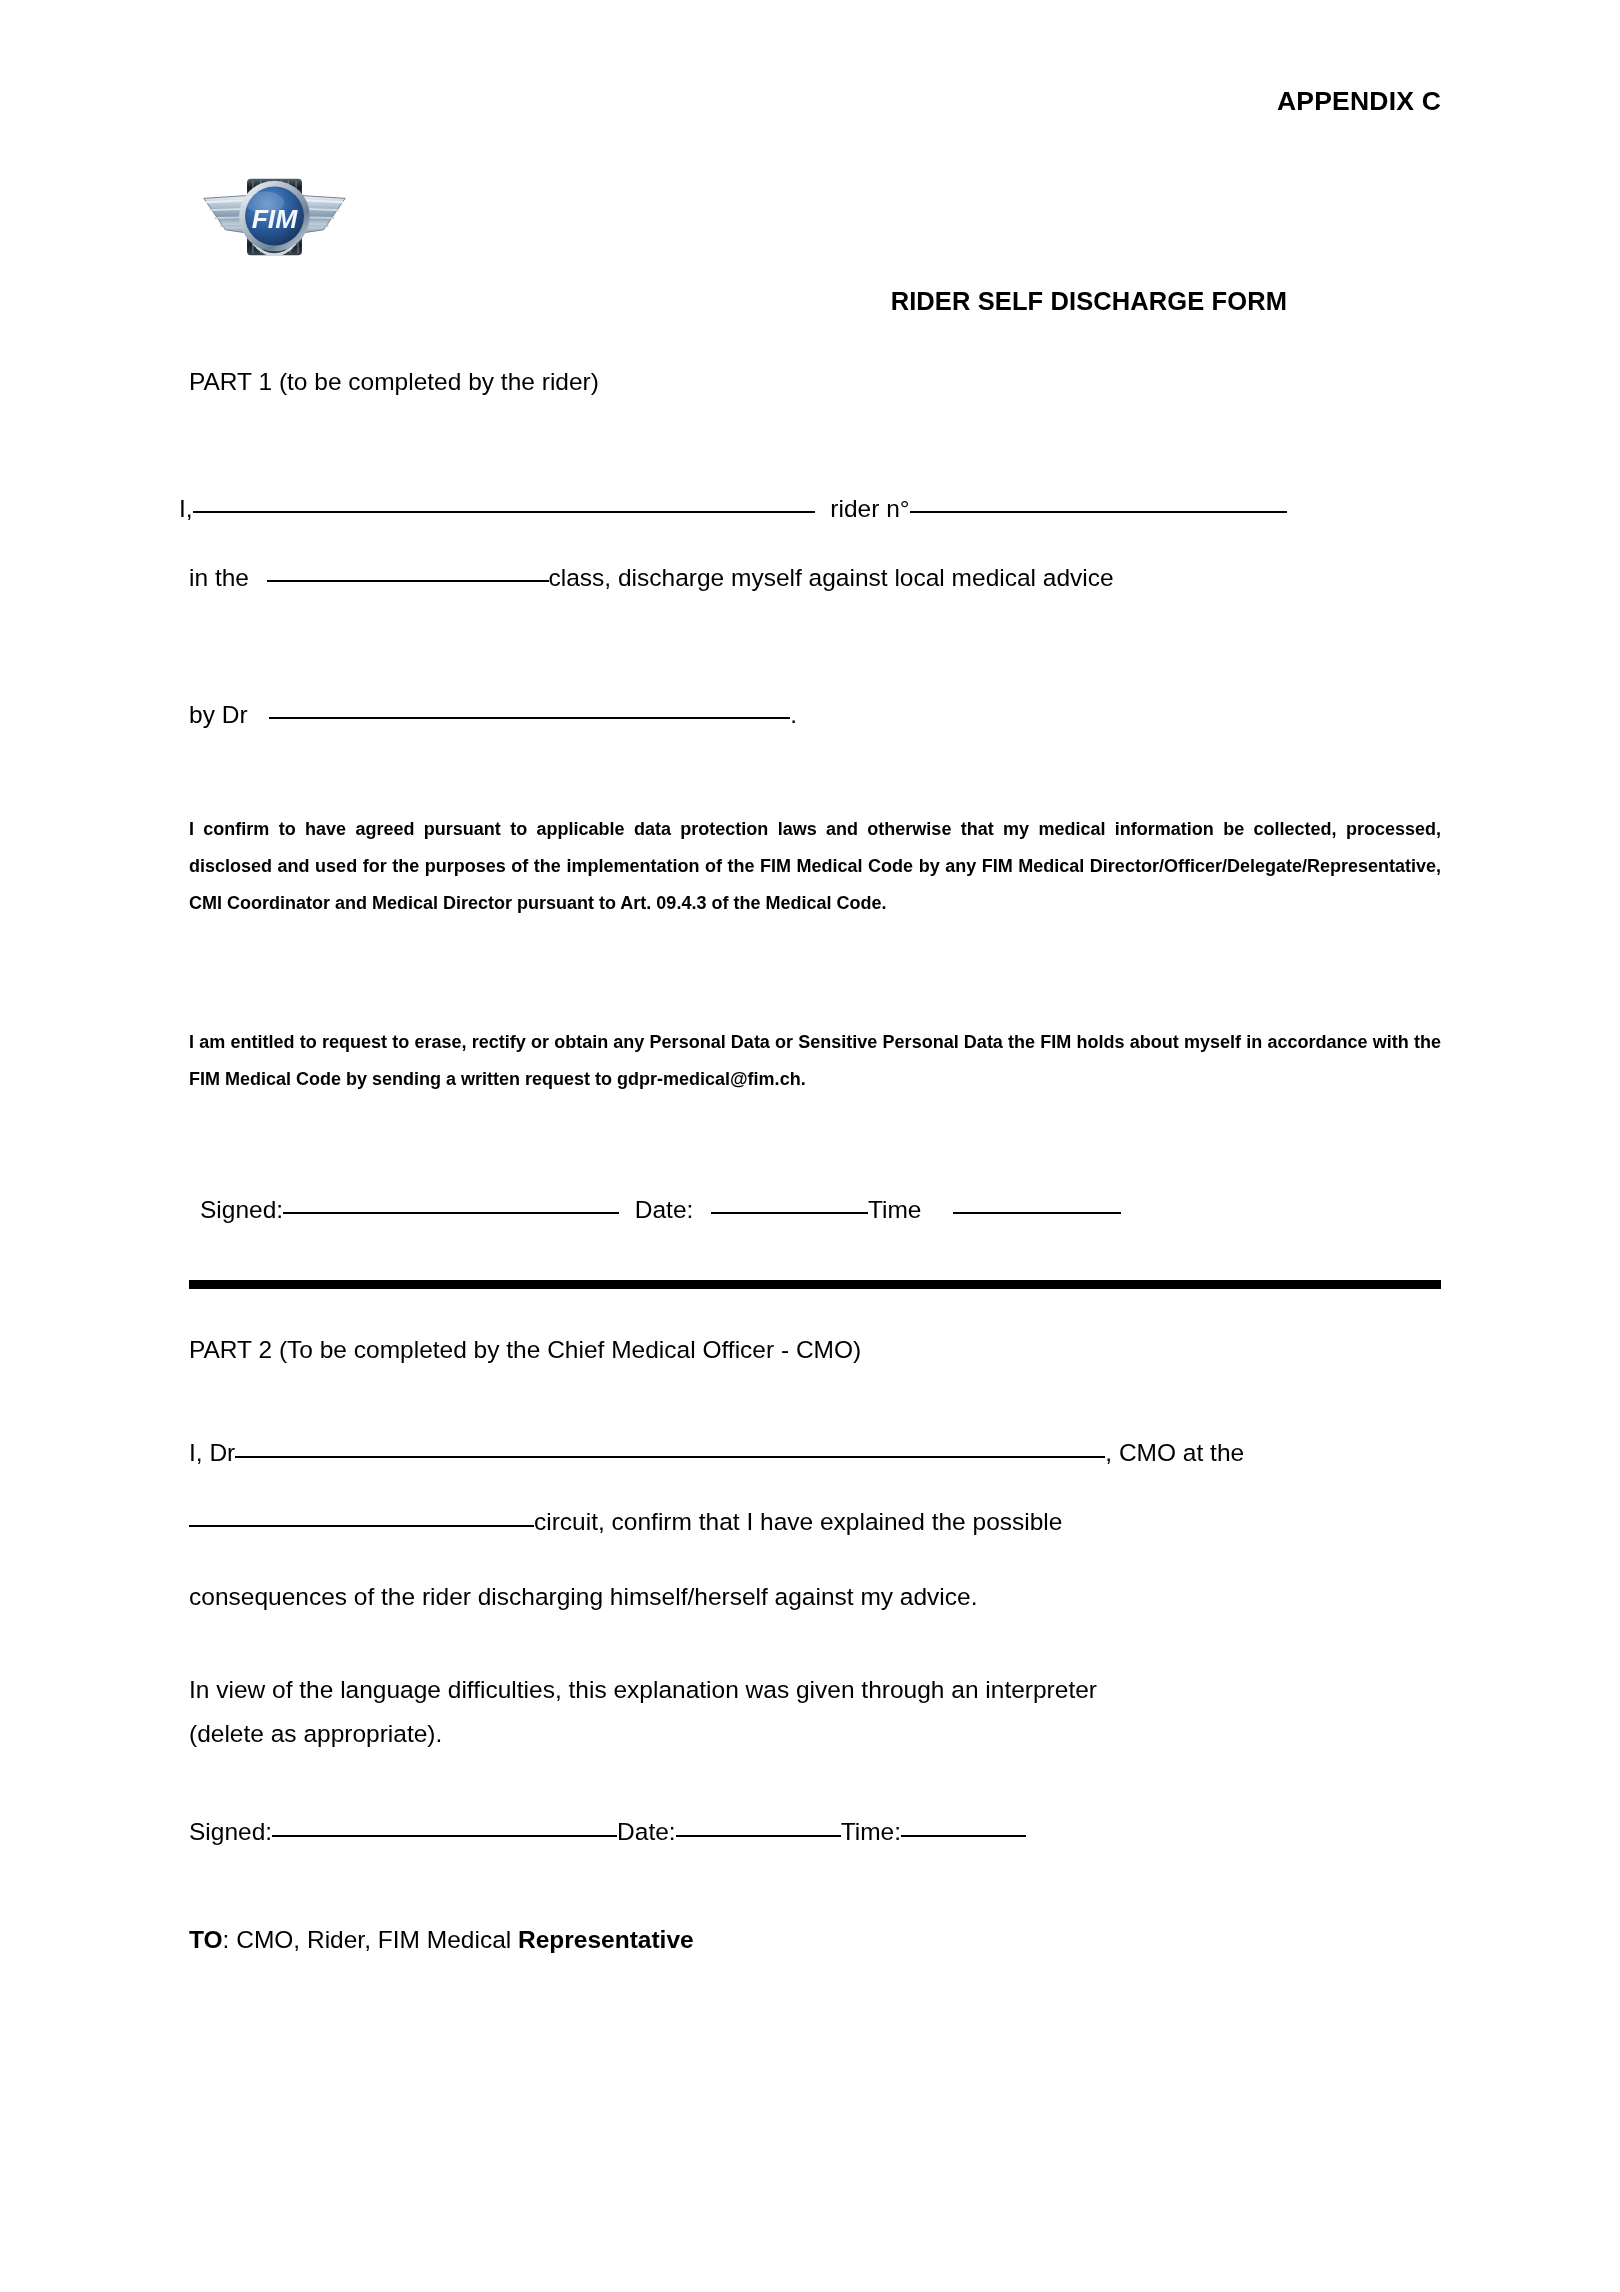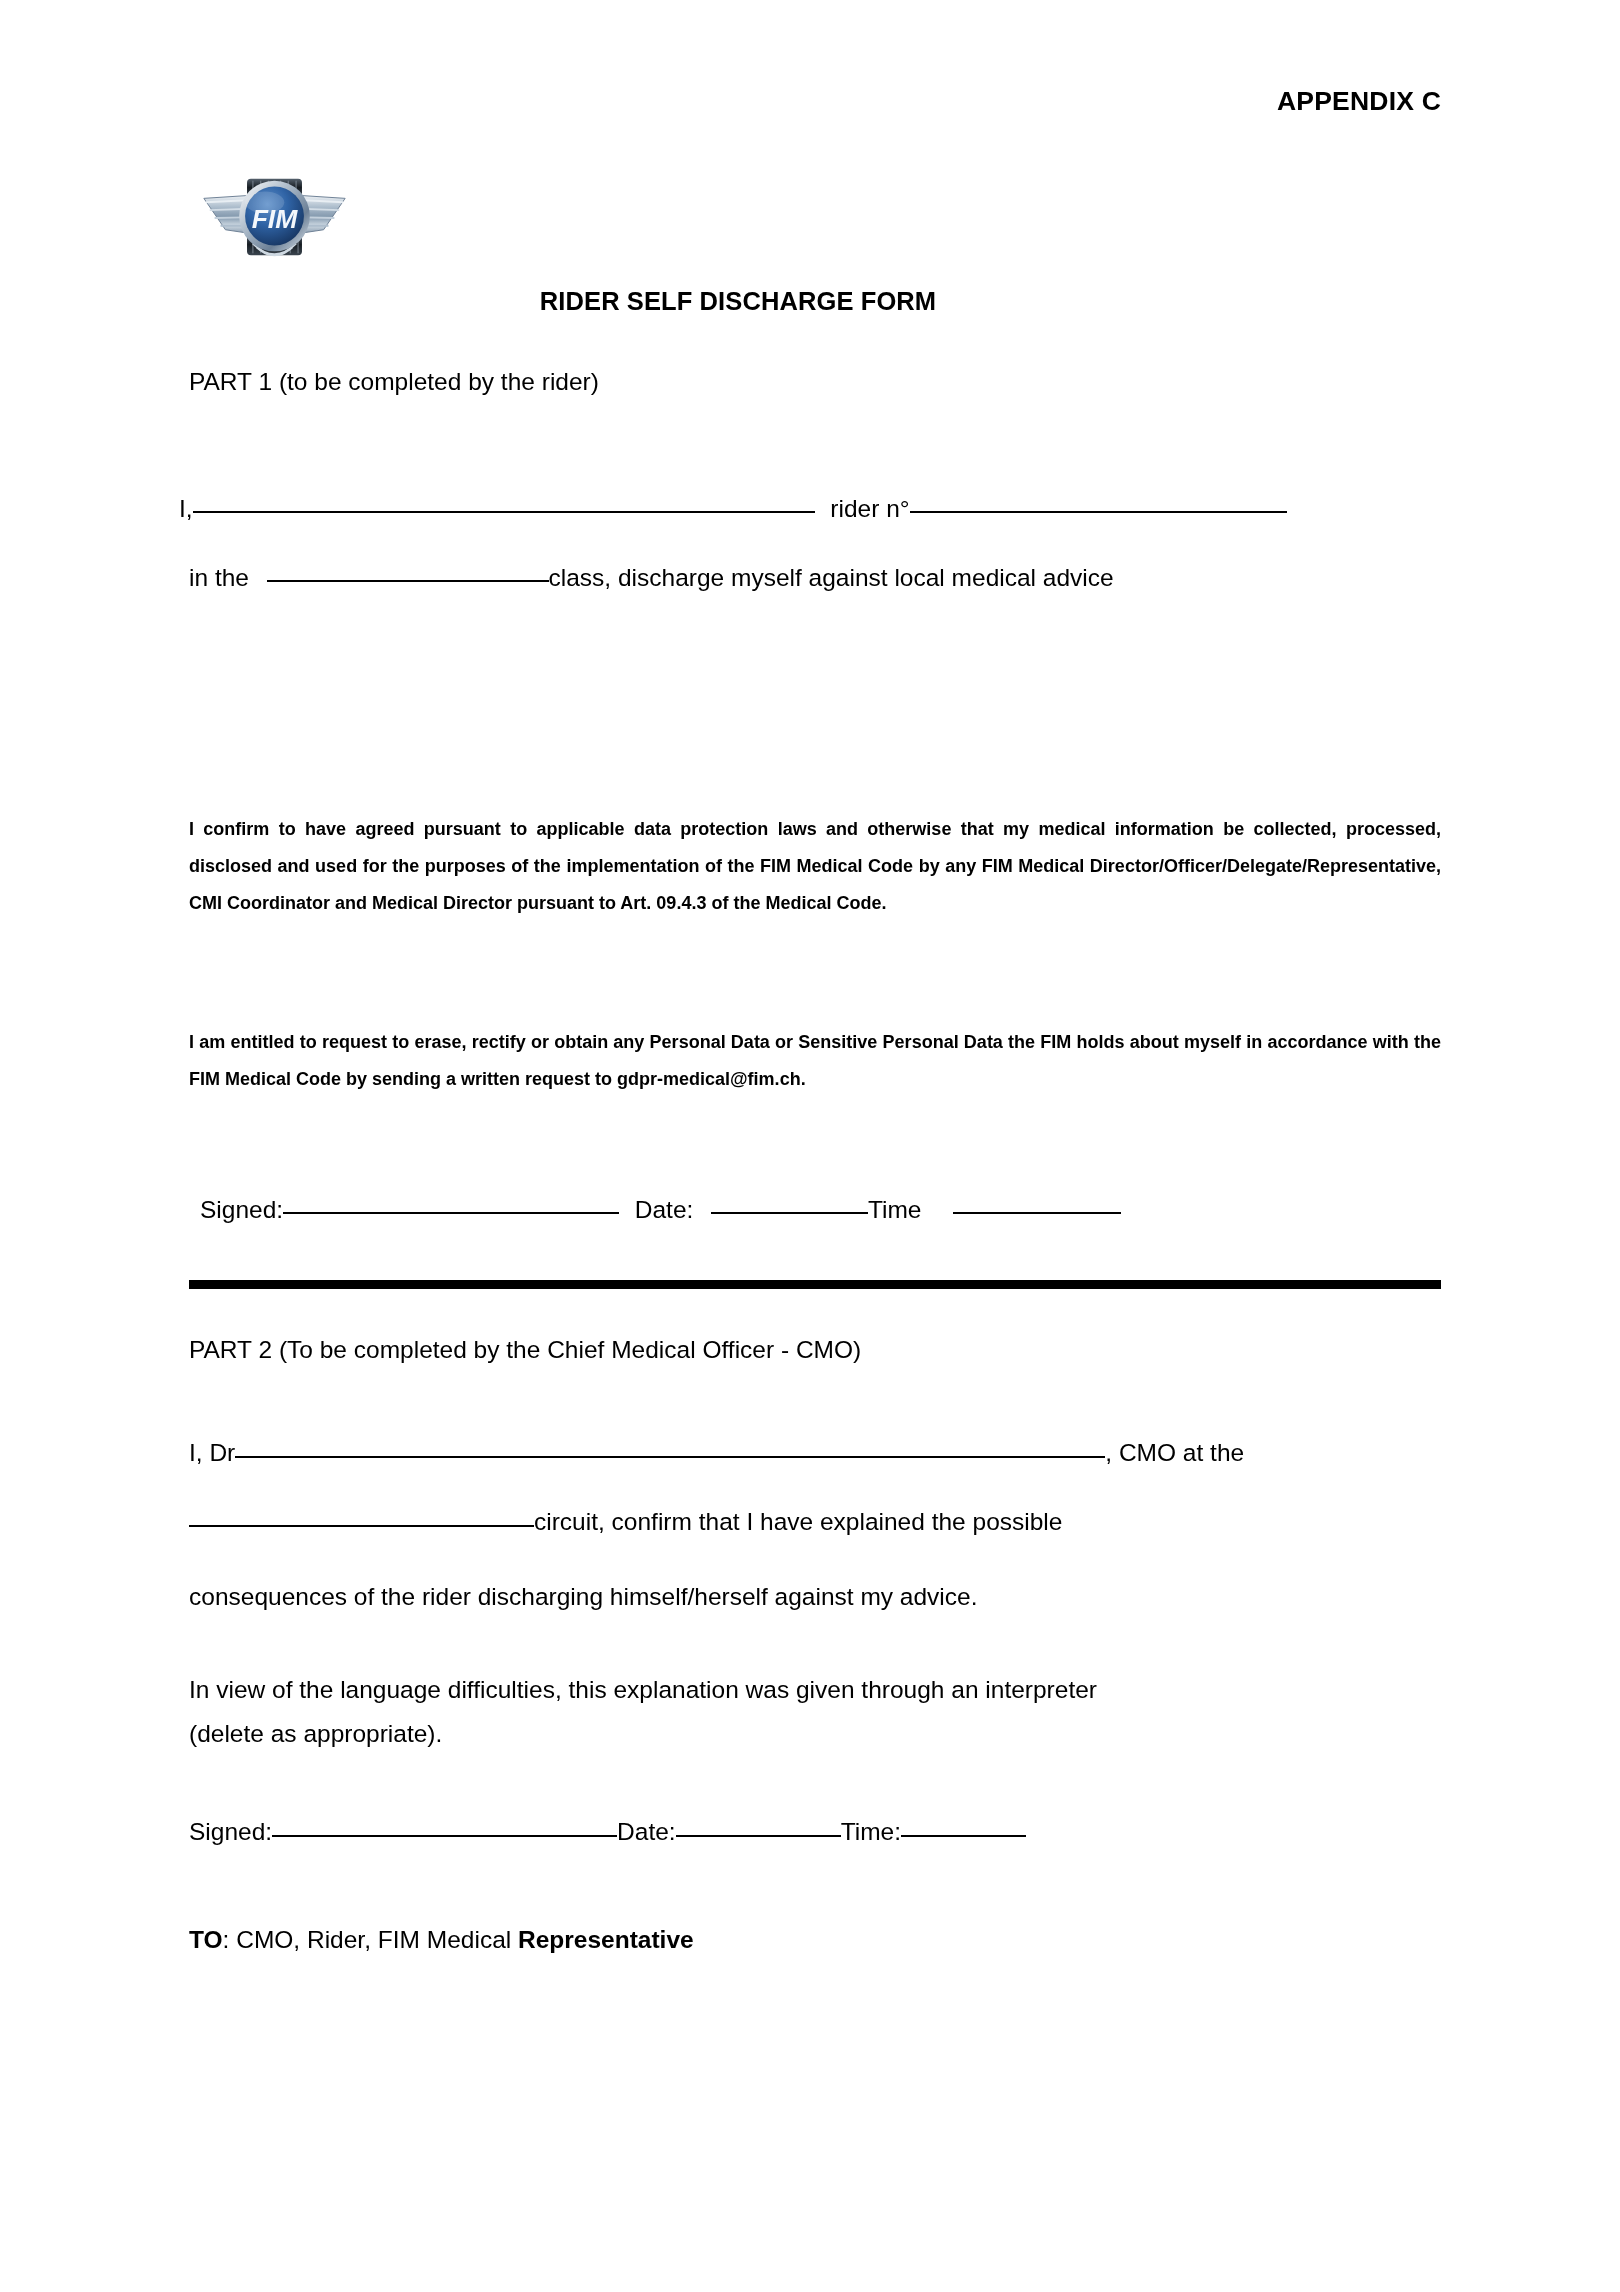--- a/index.html
+++ b/index.html
@@ -36,21 +36,21 @@
     top: 159px;
     width: 157px;
     height: 116px;
   }
   
   .form-title {
     position: absolute;
     left: 189px;
     top: 287px;
     width: 1098px;
-    text-align: center;
+    text-align: right;
     font-size: 25.5px;
     font-weight: bold;
     letter-spacing: 0.1px;
   }
   
   .txt {
     position: absolute;
     font-size: 24.5px;
     line-height: 33px;
     white-space: nowrap;
@@ -188,20 +188,23 @@
 
   <div class="txt" style="left:179px; top:492px;">
     <span>I,</span><span class="rule" style="width:622px;"></span><span style="display:inline-block; width:15.7px;"></span><span>rider n°</span><span class="rule" style="width:377px;"></span>
   </div>
 
   <div class="txt" style="left:189px; top:561px;">
     <span>in the</span><span style="display:inline-block; width:17.6px;"></span><span class="rule" style="width:282px;"></span><span>class, discharge myself against local medical advice</span>
   </div>
 
 
+  <div class="txt" style="left:189px; top:698px;">
+    <span>by Dr</span><span style="display:inline-block; width:21.6px;"></span><span class="rule" style="width:521px;"></span><span>.</span>
+  </div>
 
   <div class="para bold" style="top:811px;">I confirm to have agreed pursuant to applicable data protection laws and otherwise that my medical information be collected, processed, disclosed and used for the purposes of the implementation of the FIM Medical Code by any FIM Medical Director/Officer/Delegate/Representative, CMI Coordinator and Medical Director pursuant to Art. 09.4.3 of the Medical Code.</div>
 
   <div class="para bold" style="top:1024px;">I am entitled to request to erase, rectify or obtain any Personal Data or Sensitive Personal Data the FIM holds about myself in accordance with the FIM Medical Code by sending a written request to gdpr-medical@fim.ch.</div>
 
   <div class="txt" style="left:189px; top:1193px;margin-left:11px;">
     <span>Signed:</span><span class="rule" style="width:336px;"></span><span style="display:inline-block; width:15.7px;"></span><span>Date:</span><span style="display:inline-block; width:17.6px;"></span><span class="rule" style="width:157px;"></span><span>Time</span><span style="display:inline-block; width:31px;"></span><span class="rule" style="width:168px;"></span>
   </div>
 
   <div class="divider"></div>

